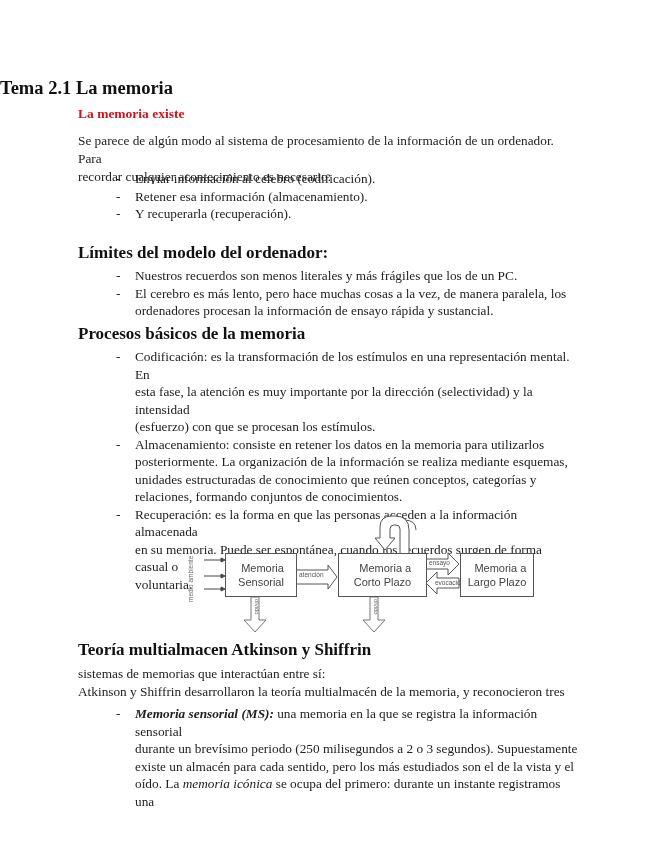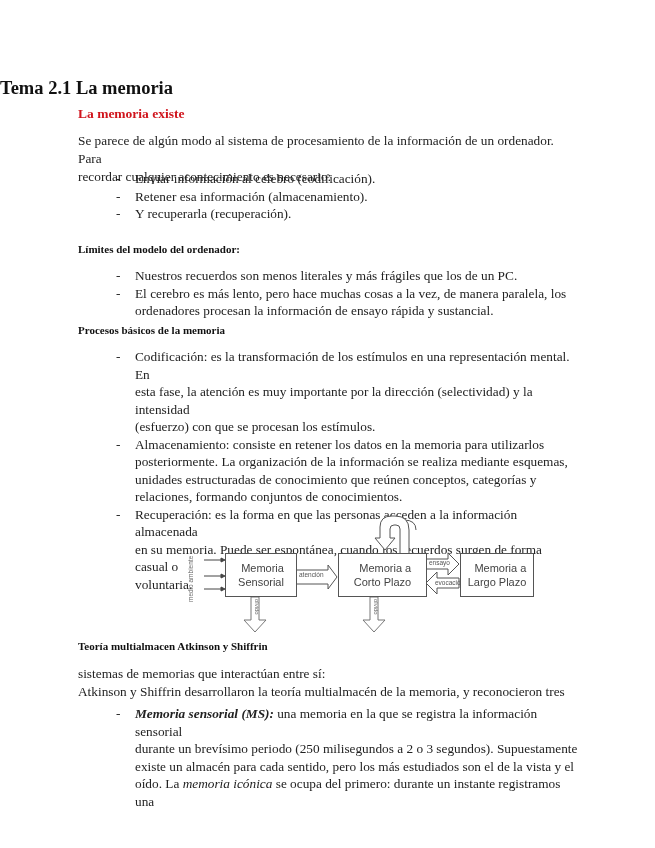--- a/index.html
+++ b/index.html
@@ -2,21 +2,21 @@
 <html><head>
 <meta charset="utf-8">
 <style>
   html, body { margin:0; padding:0; background:#ffffff; }
   body { width:655px; height:848px; position:relative; overflow:hidden;
          font-family:"Liberation Serif", serif; color:#1a1a1a; }
   .page { position:absolute; left:0; top:0; width:655px; height:848px; background:#fff; }
   .title { position:absolute; left:0; width:655px; top:78px; text-align:left;
            font-weight:bold; font-size:18.5px; color:#111; }
   .h-red { position:absolute; left:78px; top:106px; font-weight:bold; font-size:13.5px; color:#d0141c; }
-  .h { position:absolute; left:78px; font-weight:bold; font-size:11px; color:#111; }
+  .h { position:absolute; left:78px; font-weight:bold; font-size:17px; color:#111; }
   .p { position:absolute; left:78px; width:500px; font-size:13.3px; line-height:18px; color:#222; }
   ul.dash { position:absolute; left:78px; width:500px; margin:0; padding:0; list-style:none;
             font-size:13.3px; line-height:17.5px; color:#222; }
   ul.dash li { position:relative; padding-left:57px; }
   ul.dash li .dash-mark { position:absolute; left:38px; top:0; }
   .diagram { position:absolute; left:180px; top:515px; width:365px; height:125px; }
   .box { position:absolute; border:1.3px solid #555; background:#fff; text-align:right;
          font-family:"Liberation Sans", sans-serif; font-size:11px; color:#444; line-height:14px;
          display:flex; align-items:center; justify-content:center; }
   .lbl { position:absolute; font-family:"Liberation Sans", sans-serif; font-size:6.5px; color:#555; }

